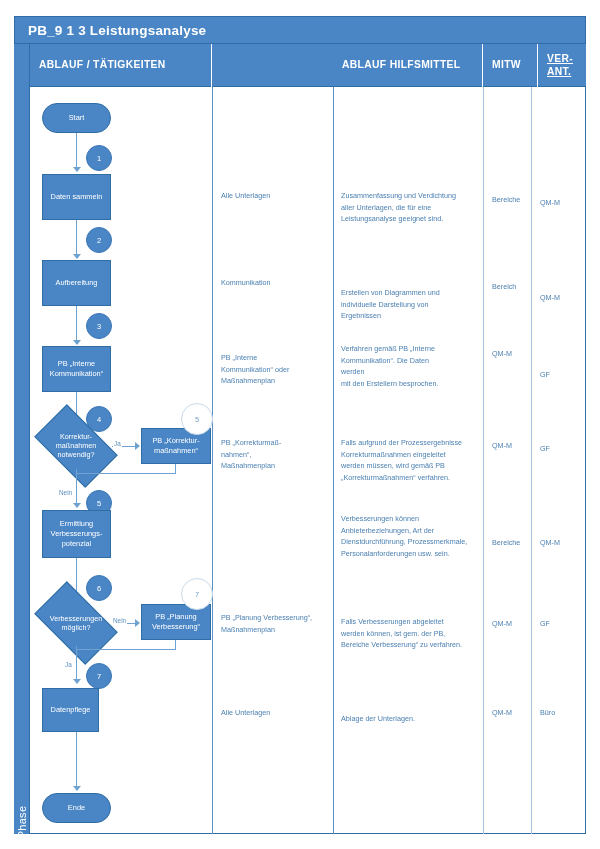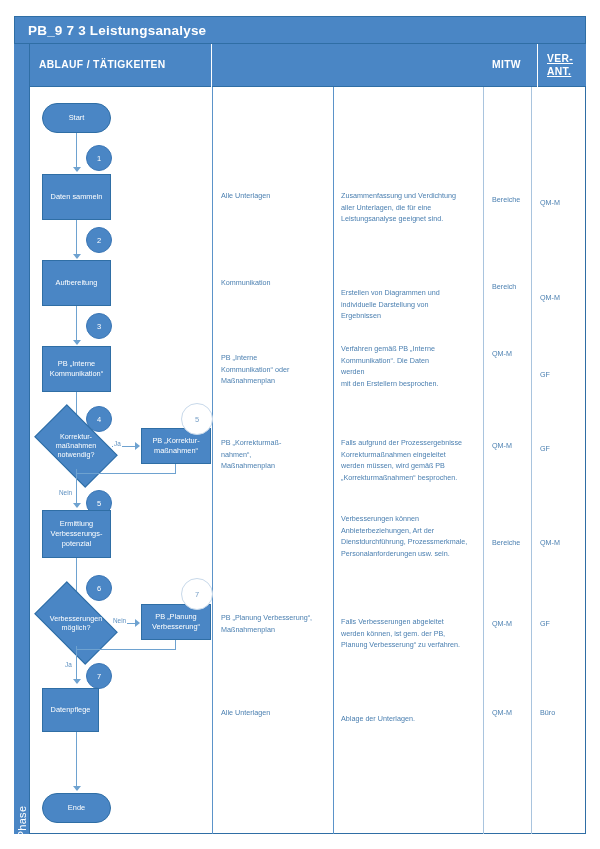--- a/index.html
+++ b/index.html
@@ -199,30 +199,33 @@
   }
 </style>
 </head>
 <body>
 
 <div id="page">
 
   <div class="frame"></div>
 
   <div class="title-bar">
-    <div class="title-text">PB_9 7 3 Leistungsanalyse</div>
+    <div class="title-text">PB_9 1 3 Leistungsanalyse</div>
   </div>
 
   <div class="phase-strip">
     <div class="phase-label">Phase</div>
   </div>
 
   <div class="hdr-row">
     <div class="hdr-cell" style="left:0;width:182px;">
       <span>ABLAUF / TÄTIGKEITEN</span>
+    </div>
+    <div class="hdr-cell" style="left:303px;width:150px;">
+      <span>ABLAUF HILFSMITTEL</span>
     </div>
     <div class="hdr-cell" style="left:453px;width:55px;align-items:center;">
       <span>MITW</span>
     </div>
     <div class="hdr-cell last" style="left:508px;width:48px;">
       <span style="white-space:pre-line;">VER-
 ANT.</span>
     </div>
   </div>
 
@@ -249,28 +252,28 @@
   <div class="cell-text" style="left:341px;top:287px;width:140px;">Erstellen von Diagrammen und
 individuelle Darstellung von
 Ergebnissen</div>
   <div class="cell-text" style="left:341px;top:343px;width:140px;">Verfahren gemäß PB „Interne
 Kommunikation“. Die Daten
 werden
 mit den Erstellern besprochen.</div>
   <div class="cell-text" style="left:341px;top:437px;width:146px;">Falls aufgrund der Prozessergebnisse
 Korrekturmaßnahmen eingeleitet
 werden müssen, wird gemäß PB
-„Korrekturmaßnahmen“ besprochen.</div>
+„Korrekturmaßnahmen“ verfahren.</div>
   <div class="cell-text" style="left:341px;top:513px;width:146px;">Verbesserungen können
 Anbieterbeziehungen, Art der
 Dienstdurchführung, Prozessmerkmale,
 Personalanforderungen usw. sein.</div>
   <div class="cell-text" style="left:341px;top:616px;width:144px;">Falls Verbesserungen abgeleitet
 werden können, ist gem. der PB‚
-Planung Verbesserung“ zu verfahren.</div>
+Bereiche Verbesserung“ zu verfahren.</div>
   <div class="cell-text" style="left:341px;top:707px;width:140px;margin-top:6px;">Ablage der Unterlagen.</div>
 
   <div class="cell-text" style="left:492px;top:194px;width:40px;">Bereiche</div>
   <div class="cell-text" style="left:492px;top:281px;width:45px;">Bereich</div>
   <div class="cell-text" style="left:492px;top:348px;width:40px;">QM-M</div>
   <div class="cell-text" style="left:492px;top:440px;width:40px;">QM-M</div>
   <div class="cell-text" style="left:492px;top:537px;width:40px;">Bereiche</div>
   <div class="cell-text" style="left:492px;top:618px;width:40px;">QM-M</div>
   <div class="cell-text" style="left:492px;top:707px;width:40px;">QM-M</div>
 

